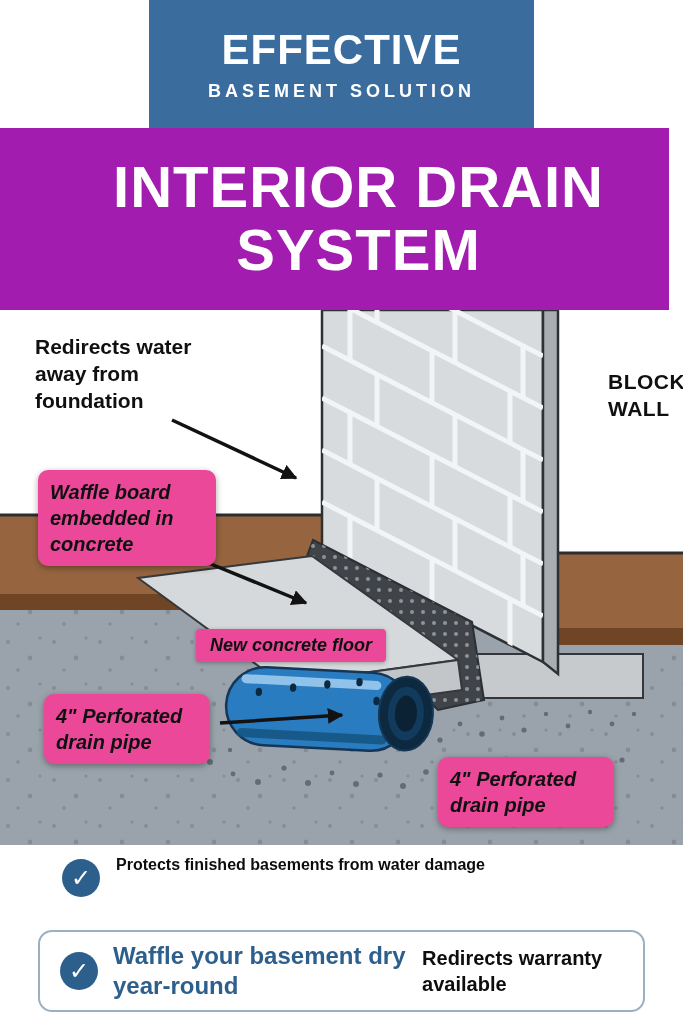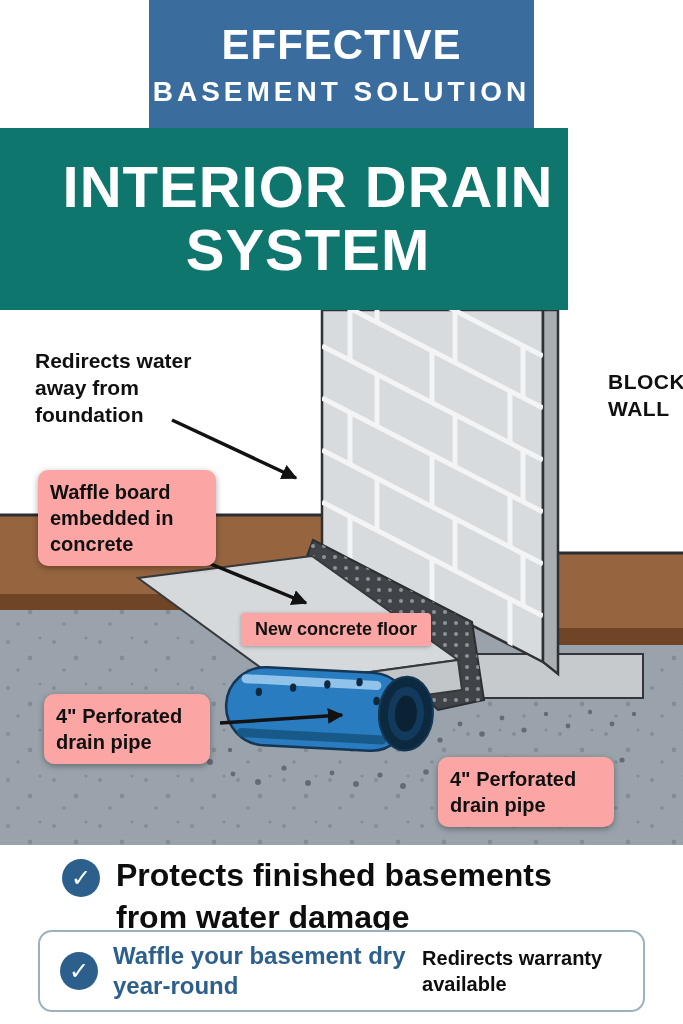--- a/index.html
+++ b/index.html
@@ -6,60 +6,60 @@
   body { background:#ffffff; font-family:"Liberation Sans","DejaVu Sans",sans-serif; }
   .poster { position:relative; width:683px; height:1024px; background:#ffffff; overflow:hidden; }
 
   
   .header { position:absolute; top:0; left:0; width:683px; height:310px; }
   .header-tab {
     width:385px; height:128px; margin:0 auto; background:#3a6c9e;
     display:flex; flex-direction:column; align-items:center; justify-content:center;
   }
   .eyebrow { color:#ffffff; font-size:42px; font-weight:800; letter-spacing:1px; }
-  .eyebrow-sub { color:#ffffff; font-size:28px; font-weight:700; letter-spacing:4px; margin-top:7px; }
+  .eyebrow-sub { color:#ffffff; font-size:18px; font-weight:700; letter-spacing:4px; margin-top:7px; }
   .header-band {
-    width:568px; height:182px; background:#0f766e;
+    width:669px; height:182px; background:#a21caf;
     display:flex; align-items:center; justify-content:center;padding-left:48px;
   }
   .main-title {
     width:580px; text-align:center; color:#ffffff;
     font-size:58px; font-weight:800; line-height:1.08; letter-spacing:1px;
   }
 
   
   .illustration { position:absolute; top:310px; left:0; width:683px; height:535px; }
   .illustration svg { position:absolute; top:0; left:0; }
 
   .diagram-label { position:absolute; color:#101010; font-weight:800; }
-  .lbl-redirects { left:35px; top:38px; width:198px; font-size:21px; line-height:1.28; }
+  .lbl-redirects { left:35px; top:24px; width:198px; font-size:21px; line-height:1.28; }
   .lbl-blockwall { left:560px; top:58px; width:100px; font-size:21px; line-height:1.3; letter-spacing:0.5px;padding-left:48px; }
 
   .white-box {
-    position:absolute; background:#fca5a5; border-radius:10px;
-    box-shadow:0 2px 6px rgba(0,0,0,0.35); color:#101010; font-weight:800;
+    position:absolute; background:#ec4899; border-radius:10px;
+    box-shadow:0 2px 6px rgba(0,0,0,0.35); color:#101010; font-weight:800;font-style:italic;
   }
   .box-waffle { left:38px; top:160px; width:178px; padding:9px 12px; font-size:20px; line-height:1.3; }
   .box-floorlabel {
-    left:196px; top:303px; padding:6px 14px; font-size:18px; font-weight:700;
-    border-radius:4px; box-shadow:0 1px 4px rgba(0,0,0,0.3); white-space:nowrap;margin-left:45px;
+    left:196px; top:319px; padding:6px 14px; font-size:18px; font-weight:700;
+    border-radius:4px; box-shadow:0 1px 4px rgba(0,0,0,0.3); white-space:nowrap;
   }
   .box-pipeleft { left:44px; top:384px; width:166px; padding:9px 12px; font-size:20px; line-height:1.3; }
   .box-piperight { left:438px; top:447px; width:176px; padding:9px 12px; font-size:20px; line-height:1.3; }
 
   
   .benefits { position:absolute; top:845px; left:0; width:683px; height:179px; background:#ffffff; }
   .check-circle {
     width:38px; height:38px; border-radius:50%; background:#2d5f8d; flex:0 0 38px;
     display:flex; align-items:center; justify-content:center;
     color:#ffffff; font-size:24px; font-weight:800;
   }
   .benefit-row { position:absolute; left:62px; top:10px; display:flex; gap:16px; align-items:flex-start; }
   .benefit-row .check-circle { margin-top:4px; }
-  .benefit-text { width:460px; font-size:32px; font-weight:800; color:#0d0d0d; line-height:1.3; }
+  .benefit-text { width:460px; font-size:16px; font-weight:800; color:#0d0d0d; line-height:1.3; }
 
   .warranty-box {
     position:absolute; left:38px; top:85px; width:607px; height:82px;
     border:2px solid #9db0c2; border-radius:14px;
     display:flex; align-items:center; padding:0 20px; gap:15px; background:#ffffff;
   }
   .dry-text { width:300px; font-size:24px; font-weight:800; color:#2d5f8d; line-height:1.25; }
   .warranty-text { width:205px; font-size:20px; font-weight:800; color:#0d0d0d; line-height:1.3; margin-left:auto; }
 </style>
 </head>

